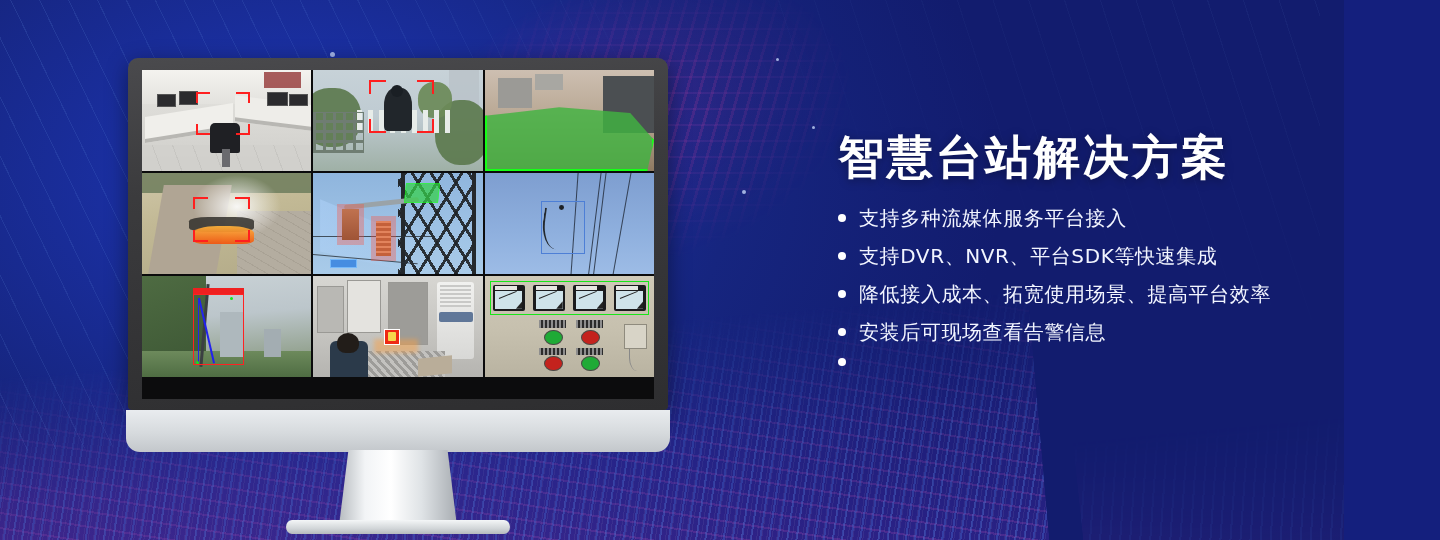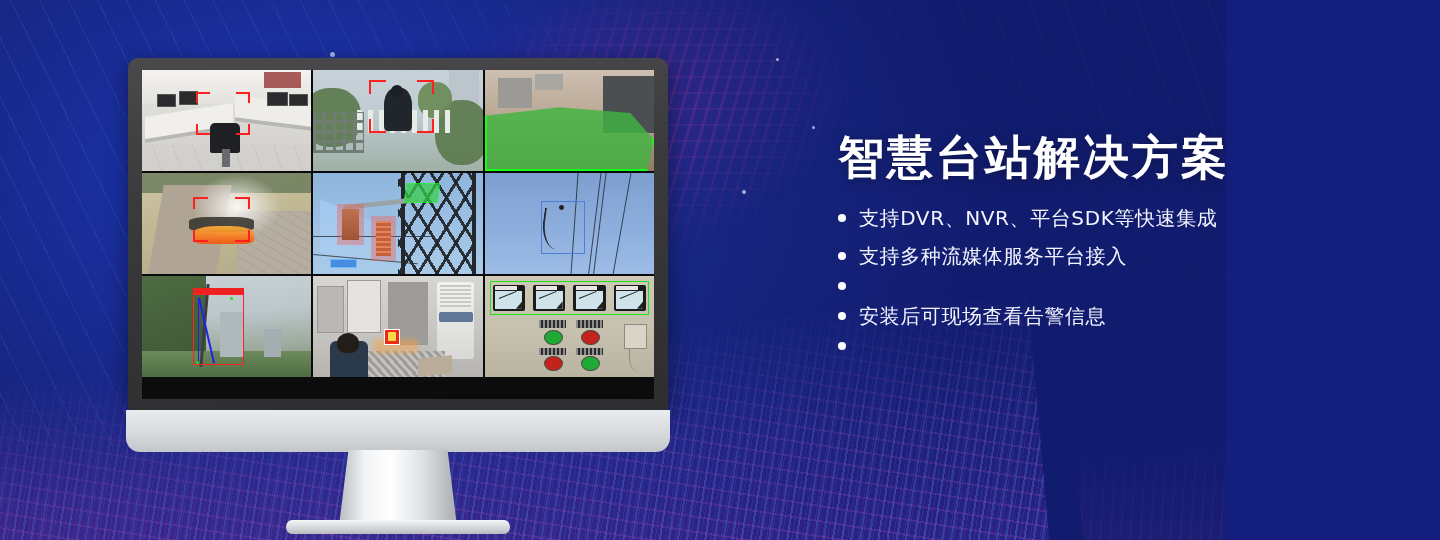--- a/index.html
+++ b/index.html
@@ -5,21 +5,21 @@
 <style>
   * { margin:0; padding:0; box-sizing:border-box; }
   html,body { width:1440px; height:540px; overflow:hidden; }
   body {
     font-family:"Liberation Sans","DejaVu Sans",sans-serif;
     background:#141f7d;
     position:relative;
   }
 
   
-  .stage { position:absolute; inset:0; width:1226px; height:540px; overflow:hidden; background:#141f7d; }
+  .stage { position:absolute; inset:0; width:1344px; height:540px; overflow:hidden; background:#141f7d; }
 
   .bg-base {
     position:absolute; inset:0;
     background:
       radial-gradient(900px 620px at 300px 180px, #1d36b8 0%, #16257f 48%, #121c6e 78%),
       linear-gradient(100deg,#15208a 0%,#141f7d 45%,#131c75 100%);
   }
   
   .bg-streaks {
     position:absolute; left:-80px; top:-120px; width:820px; height:560px;
@@ -473,28 +473,29 @@
     <div class="mon-neck"></div>
     <div class="mon-base"></div>
   </div>
 
   <div class="panel">
     <div class="headline">智慧台站解决方案</div>
 
     <div class="bullets">
       <div class="bullet">
         <span class="dot"></span>
+        <span class="btext">支持多种流媒体服务平台接入</span>
+      </div>
+      <div class="bullet">
+        <span class="dot"></span>
         <span class="btext">支持DVR、NVR、平台SDK等快速集成</span>
       </div>
       <div class="bullet">
         <span class="dot"></span>
-        <span class="btext">支持多种流媒体服务平台接入</span>
-      </div>
-      <div class="bullet">
-        <span class="dot"></span>
+        <span class="btext">降低接入成本、拓宽使用场景、提高平台效率</span>
       </div>
       <div class="bullet">
         <span class="dot"></span>
         <span class="btext">安装后可现场查看告警信息</span>
       </div>
       <div class="bullet">
         <span class="dot"></span>
       </div>
     </div>
   </div>

